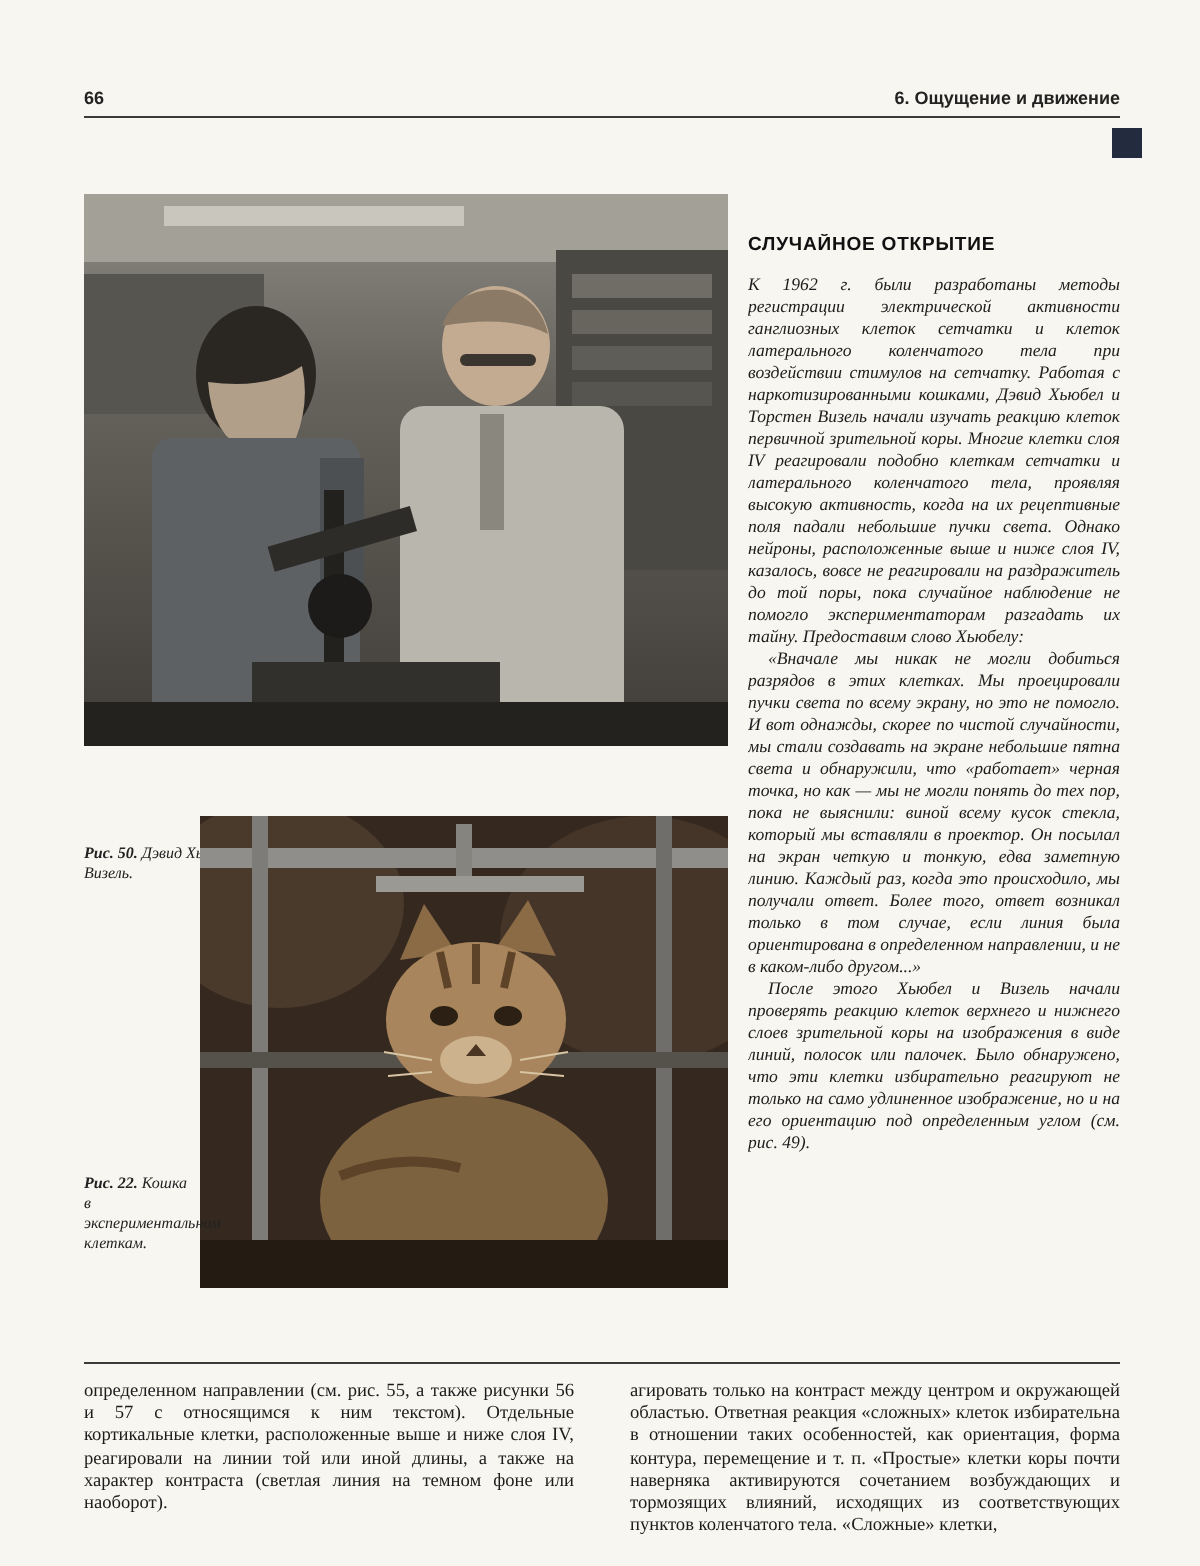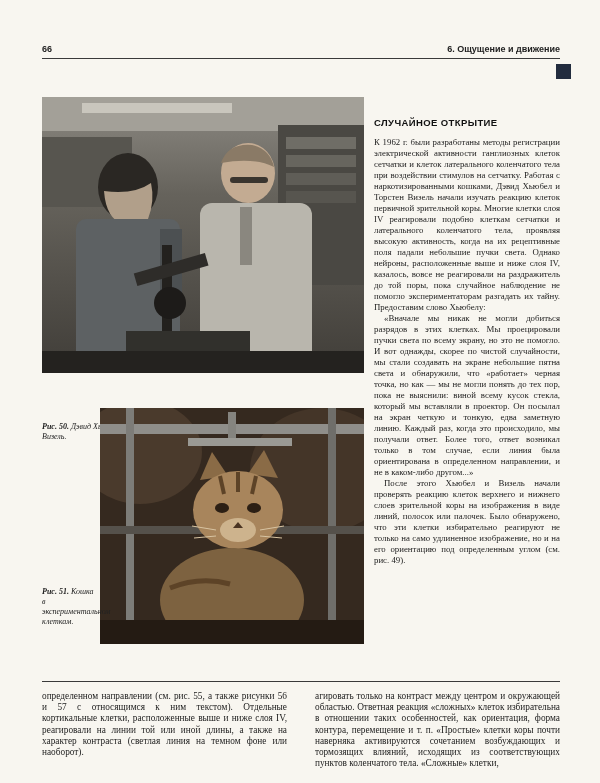--- a/index.html
+++ b/index.html
@@ -23,21 +23,21 @@
   
   .caption { position:absolute; font-style:italic; font-size:8px; line-height:10px; color:#222;margin-top:42px; }
   .caption b { font-weight:bold; margin-right:2px; }
   .caption50 { top:380px; left:42px; width:120px; }
   .caption51 { top:545px; left:42px; width:54px; }
 
   
   .article { position:absolute; top:105px; left:374px; width:186px; height:572px; overflow:hidden;margin-top:12px; }
   .article h2 { font-family:"Liberation Sans", sans-serif; font-size:9.5px; font-weight:bold;
     letter-spacing:0.4px; margin-bottom:9px; color:#111; }
-  .article p { font-size:8.8px; line-height:11px; text-align:justify; }
+  .article p { font-size:8.8px; line-height:11px; text-align:justify;font-style:italic; }
   .article p.indent { text-indent:10px; }
 
   
   .bottom-rule { position:absolute; top:681px; left:42px; width:518px; height:1px; background:#3a3a3a; }
   .bottom { position:absolute; top:691px; left:42px; width:518px; height:90px;
     display:flex; gap:28px; overflow:hidden; }
   .bcol { width:252px; font-size:9.3px; line-height:11.2px; text-align:justify; }
   .bcol p.indent { text-indent:12px; }
 </style>
 </head>
@@ -115,21 +115,21 @@
       <ellipse cx="154" cy="100" rx="7" ry="5" fill="#2c1f14"></ellipse>
       <ellipse cx="138" cy="122" rx="18" ry="12" fill="#cdb38d"></ellipse>
       <path d="M138 114 l-5 6 h10 z" fill="#4a3422"></path>
       <path d="M116 122 L92 118 M116 128 L94 130 M160 122 L184 118 M160 128 L182 130" stroke="#d8c4a2" stroke-width="1"></path>
       <ellipse cx="132" cy="192" rx="72" ry="52" fill="#7d6240"></ellipse>
       <path d="M70 180 Q100 168 130 176" stroke="#5d4327" stroke-width="5" fill="none"></path>
       <rect x="0" y="212" width="264" height="24" fill="#241b13"></rect>
     </svg>
   </div>
   <p class="caption caption51">
-    <b>Рис. 51.</b><span>Кошка в экспериментальном клеткам.</span>
+    <b>Рис. 22.</b><span>Кошка в экспериментальном клеткам.</span>
   </p>
 
   <div class="article">
     <h2>СЛУЧАЙНОЕ ОТКРЫТИЕ</h2>
     <p>К 1962 г. были разработаны методы регистрации электрической активности ганглиозных клеток сетчатки и клеток латерального коленчатого тела при воздействии стимулов на сетчатку. Работая с наркотизированными кошками, Дэвид Хьюбел и Торстен Визель начали изучать реакцию клеток первичной зрительной коры. Многие клетки слоя IV реагировали подобно клеткам сетчатки и латерального коленчатого тела, проявляя высокую активность, когда на их рецептивные поля падали небольшие пучки света. Однако нейроны, расположенные выше и ниже слоя IV, казалось, вовсе не реагировали на раздражитель до той поры, пока случайное наблюдение не помогло экспериментаторам разгадать их тайну. Предоставим слово Хьюбелу:</p>
     <p class="indent">«Вначале мы никак не могли добиться разрядов в этих клетках. Мы проецировали пучки света по всему экрану, но это не помогло. И вот однажды, скорее по чистой случайности, мы стали создавать на экране небольшие пятна света и обнаружили, что «работает» черная точка, но как — мы не могли понять до тех пор, пока не выяснили: виной всему кусок стекла, который мы вставляли в проектор. Он посылал на экран четкую и тонкую, едва заметную линию. Каждый раз, когда это происходило, мы получали ответ. Более того, ответ возникал только в том случае, если линия была ориентирована в определенном направлении, и не в каком-либо другом...»</p>
     <p class="indent">После этого Хьюбел и Визель начали проверять реакцию клеток верхнего и нижнего слоев зрительной коры на изображения в виде линий, полосок или палочек. Было обнаружено, что эти клетки избирательно реагируют не только на само удлиненное изображение, но и на его ориентацию под определенным углом (см. рис. 49).</p>
   </div>
 
   <div class="bottom-rule"></div>

